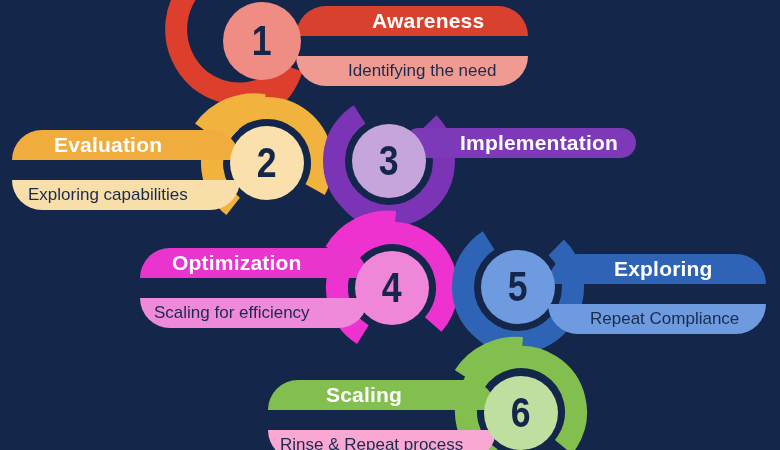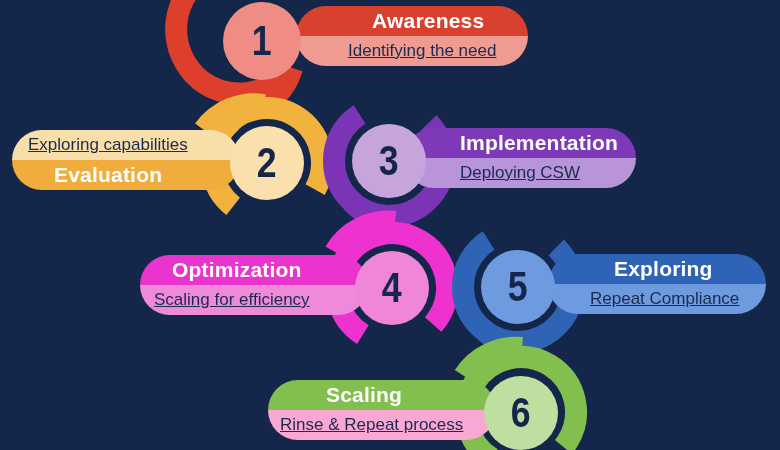--- a/index.html
+++ b/index.html
@@ -20,39 +20,39 @@
     inset: 0;
     width: 780px;
     height: 450px;
   }
   .step-pill {
     position: absolute;
     display: flex;
     flex-direction: column;
     overflow: hidden;
     z-index: 3;
+    gap: 20px;
   }
   .pill-title {
     font-weight: bold;
     color: #ffffff;
     font-size: 21px;
     line-height: 30px;
     letter-spacing: 0.2px;
     white-space: nowrap;
     font-family: "Liberation Sans Narrow", "Liberation Sans", sans-serif;
     transform: scaleX(0.92);
   }
   .pill-sub {
     color: #1b2b4d;
     font-size: 17px;
     line-height: 30px;
     white-space: nowrap;
     font-family: "Liberation Sans Narrow", "Liberation Sans", sans-serif;
     transform: scaleX(0.92);
-    text-decoration: underline;
   }
   .band {
     display: block;
     height: 30px;
   }
   .band.title-band { border-radius: 0; }
   .num-circle {
     position: absolute;
     border-radius: 50%;
     display: flex;
@@ -105,44 +105,41 @@
     </div>
     <div class="band" style="background:#ef9b92; padding-left:52px;">
       <span class="pill-sub">Identifying the need</span>
     </div>
   </div>
   <div class="num-circle" style="left:223px; top:2px; width:78px; height:78px; background:#ef8c84;">
     <span>1</span>
   </div>
 
   <div class="step-pill" style="left:12px; top:130px; width:228px; border-radius:30px;">
+    <div class="band title-band" style="background:#f0ac3c; padding-left:42px;">
+      <span class="pill-title">Evaluation</span>
+    </div>
     <div class="band" style="background:#f8dfaa; padding-left:16px;">
       <span class="pill-sub">Exploring capabilities</span>
-    </div>
-    <div class="band title-band" style="background:#f0ac3c; padding-left:42px;">
-      <span class="pill-title">Evaluation</span>
     </div>
   </div>
   <div class="num-circle" style="left:230px; top:126px; width:74px; height:74px; background:#fae0ad;">
     <span>2</span>
   </div>
 
   <div class="step-pill" style="left:404px; top:128px; width:232px; border-radius:30px;">
     <div class="band title-band" style="background:#7e39b8; padding-left:56px;">
       <span class="pill-title">Implementation</span>
     </div>
-    <div class="band" style="background:#b795d8; padding-left:56px;">
-      <span class="pill-sub">Deploying CSW</span>
-    </div>
   </div>
   <div class="num-circle" style="left:352px; top:124px; width:74px; height:74px; background:#c6a5dd;">
     <span>3</span>
   </div>
 
-  <div class="step-pill" style="left:140px; top:255px; width:228px; border-radius:30px;">
+  <div class="step-pill" style="left:140px; top:248px; width:228px; border-radius:30px;">
     <div class="band title-band" style="background:#e935cd; padding-left:32px;">
       <span class="pill-title">Optimization</span>
     </div>
     <div class="band" style="background:#ee8ad9; padding-left:14px;">
       <span class="pill-sub">Scaling for efficiency</span>
     </div>
   </div>
   <div class="num-circle" style="left:355px; top:251px; width:74px; height:74px; background:#ef86d9;">
     <span>4</span>
   </div>

